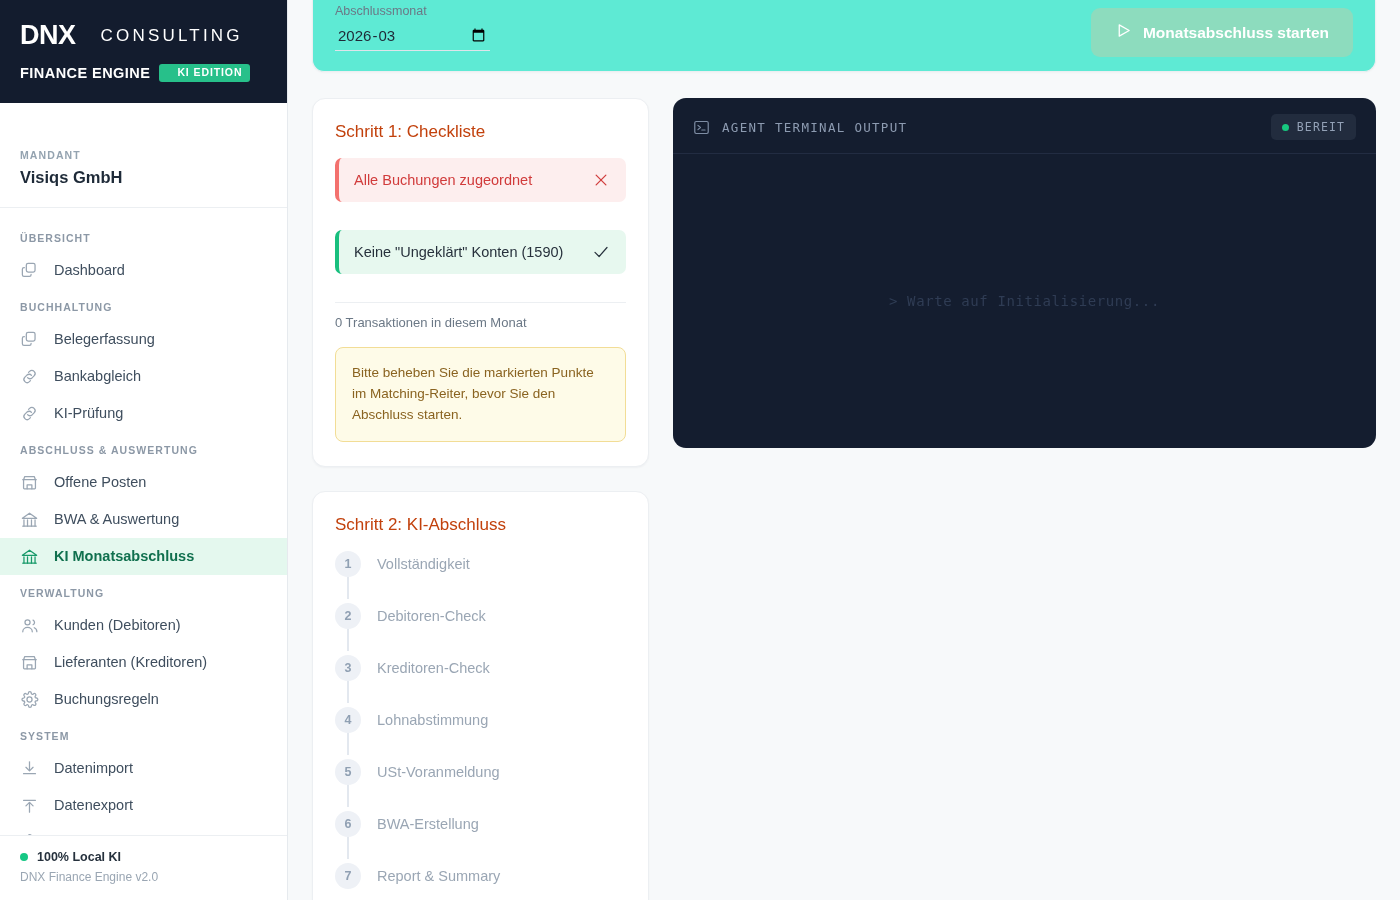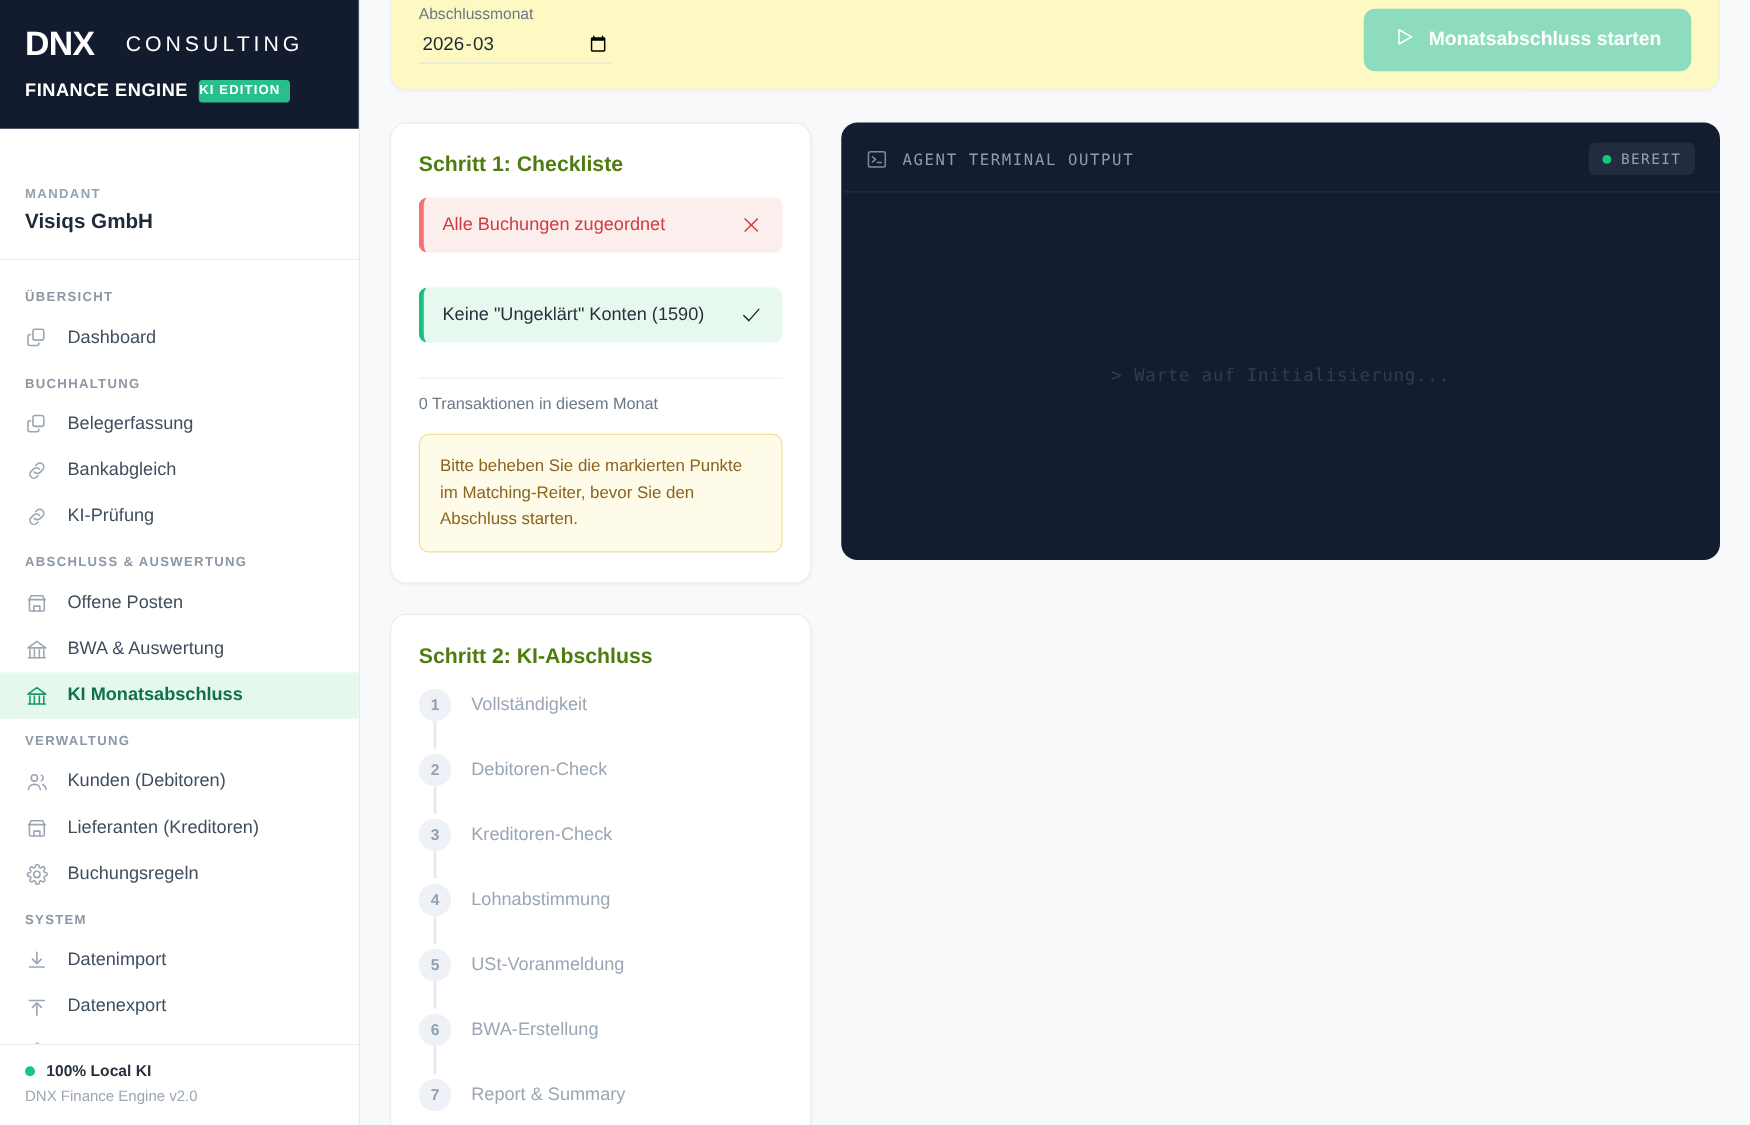--- a/index.html
+++ b/index.html
@@ -50,21 +50,21 @@
     font-weight: 700;
     letter-spacing: 0.45px;
     color: #ffffff;
   }
   .brand-badge {
     background: #27c08a;
     color: #ffffff;
     font-size: 10.5px;
     font-weight: 700;
     letter-spacing: 0.9px;
-    padding: 3px 8px 3px 0;
+    padding: 3px 8px 3px 18px;
     border-radius: 3px;
     line-height: 1.1;
   }
   .mandant {
     padding: 18px 20px 20px 20px;
     border-bottom: 1px solid #eceff2;
   }
   .mandant-label {
     font-size: 10.5px;
     letter-spacing: 1.1px;
@@ -123,21 +123,21 @@
   .footer-ver { font-size: 12px; color: #9aa6b3; margin-top: 6px; }
 
   
   .main {
     flex: 1;
     height: 900px;
     padding: 0 24px 0 24px;
     overflow: hidden;
   }
   .topbar {
-    background: #fef9c3;
+    background: #5eead4;
     border: 1px solid #eceff2;
     border-top: none;
     border-radius: 0 0 12px 12px;
     padding: 0 22px 20px 22px;
     height: 72px;
     display: flex;
     align-items: flex-end;
     justify-content: space-between;
     box-shadow: 0 1px 2px rgba(16,24,40,0.03);
   }
@@ -179,22 +179,22 @@
   .left-col { width: 337px; flex: 0 0 337px; display: flex; flex-direction: column; gap: 24px; }
   .card {
     background: #ffffff;
     border: 1px solid #eceff2;
     border-radius: 13px;
     padding: 23px 22px 24px 22px;
     box-shadow: 0 1px 2px rgba(16,24,40,0.04);
   }
   .card-title {
     font-size: 17px;
-    font-weight: 700;
-    color: #4d7c0f;
+    font-weight: 400;
+    color: #c2410c;
     margin-bottom: 16px;
   }
   .check-item {
     display: flex;
     align-items: center;
     justify-content: space-between;
     border-radius: 7px;
     padding: 13px 16px 13px 15px;
     margin-bottom: 28px;
     font-size: 14.5px;

